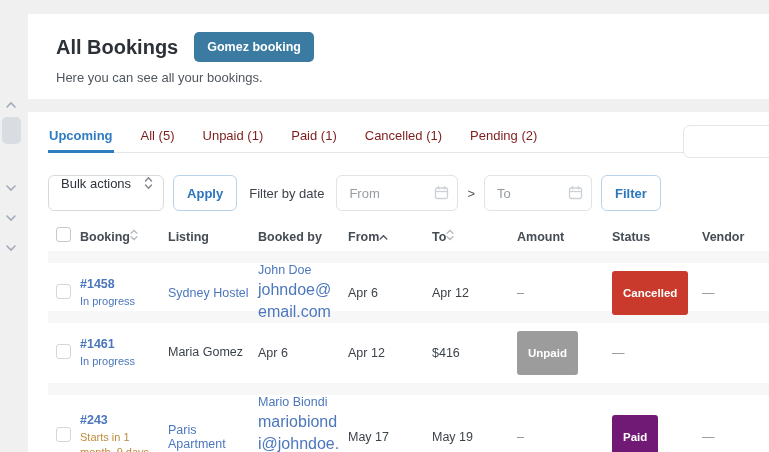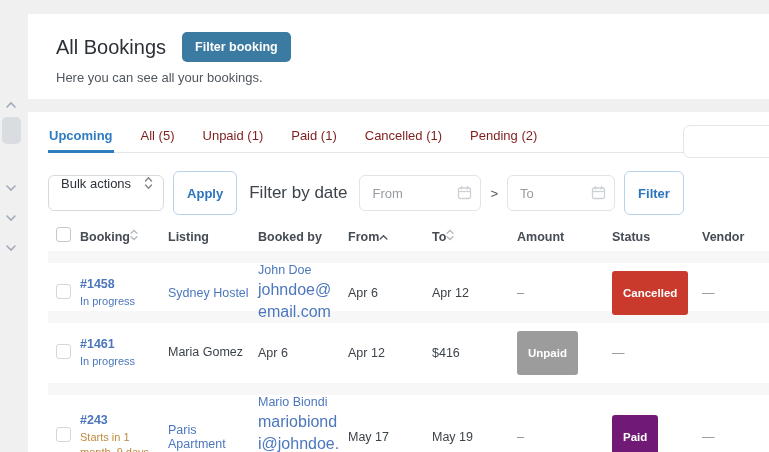--- a/index.html
+++ b/index.html
@@ -11,42 +11,42 @@
   
   .sidebar-strip { width:28px; flex:none; position:relative; }
   .side-icon { position:absolute; left:5px; }
   .side-rect { position:absolute; left:2px; top:117px; width:19px; height:27px; background:#d9dce1; border-radius:5px; }
 
   .main { flex:1; display:flex; flex-direction:column; padding-top:14px; min-width:0; }
 
   
   .header-card { background:#fff; padding:18px 28px 14px; }
   .title-row { display:flex; align-items:center; gap:16px; }
-  .page-title { font-size:20px; font-weight:400; color:#2b3137; }
+  .page-title { font-size:20px; font-weight:700; color:#2b3137; }
   .create-btn { background:#3b7aa1; color:#fff; border:none; border-radius:5px; font-family:inherit;
                 font-size:12.5px; font-weight:700; padding:8px 13px; cursor:pointer; }
   .subtitle { margin-top:8px; font-size:13px; color:#50575e; }
 
   
   .content-card { background:#fff; margin-top:13px; flex:1; display:flex; flex-direction:column; position:relative; min-height:0; }
   .search-input { position:absolute; top:13px; right:-26px; width:112px; height:33px; border:1px solid #e3e5ea;
                   border-radius:7px; background:#fff; font-family:inherit; font-size:13px; padding:0 10px; }
 
   
   .tabs { display:flex; gap:26px; margin:11px 20px 8px; border-bottom:1px solid #e4e6e9; }
   .tab { font-size:13px; color:#7f1d1d; padding:5px 1px 9px; cursor:pointer; white-space:nowrap; }
   .tab--active { color:#2f7cc0; font-weight:700; border-bottom:3px solid #2f7cc0; margin-bottom:-1px; padding-bottom:7px; }
 
   
   .filter-bar { display:flex; align-items:center; gap:9px; margin:14px 20px 0; height:36px; }
   .select-box { display:flex; align-items:flex-start; gap:13px; border:1px solid #d6d9dd; border-radius:6px;
                 background:#fff; height:36px; padding:0 10px 0 12px; font-size:13px; color:#2d3338; cursor:pointer; }
   .btn-outline { background:#fff; border:1px solid #b7d2eb; border-radius:6px; color:#2b75bd; font-family:inherit;
-                 font-size:13px; font-weight:700; height:44px; padding:0 13px; cursor:pointer; }
-  .filter-label { font-size:17px; color:#3c434a; margin:0 3px; }
+                 font-size:13px; font-weight:700; height:36px; padding:0 13px; cursor:pointer; }
+  .filter-label { font-size:13px; color:#3c434a; margin:0 3px; }
   .date-wrap { position:relative; }
   .date-input { height:36px; border:1px solid #e0e3e7; border-radius:6px; font-family:inherit; font-size:13px;
                 color:#2d3338; padding:0 30px 0 12px; background:#fff; }
   .date-input::placeholder { color:#969ca3; }
   .date-from { width:122px; }
   .date-to { width:108px; }
   .cal-icon { position:absolute; right:8px; top:9px; }
 
   
   .table-area { flex:1; display:flex; flex-direction:column; margin-top:11px; min-height:0; }
@@ -103,21 +103,21 @@
           <path d="M2 2 L6 6 L10 2" fill="none" stroke="#a2a9b8" stroke-width="1.6" stroke-linecap="round"></path>
         </svg>
     </span>
   </div>
 
   <div class="main">
 
     <div class="header-card">
       <div class="title-row">
         <h1 class="page-title">All Bookings</h1>
-        <button class="create-btn">Filter booking</button>
+        <button class="create-btn">Gomez booking</button>
       </div>
       <p class="subtitle">Here you can see all your bookings.</p>
     </div>
 
     <div class="content-card">
 
       <input class="search-input" value="" style="">
 
       <div class="tabs">
         <div class="tab tab--active">Upcoming</div>

